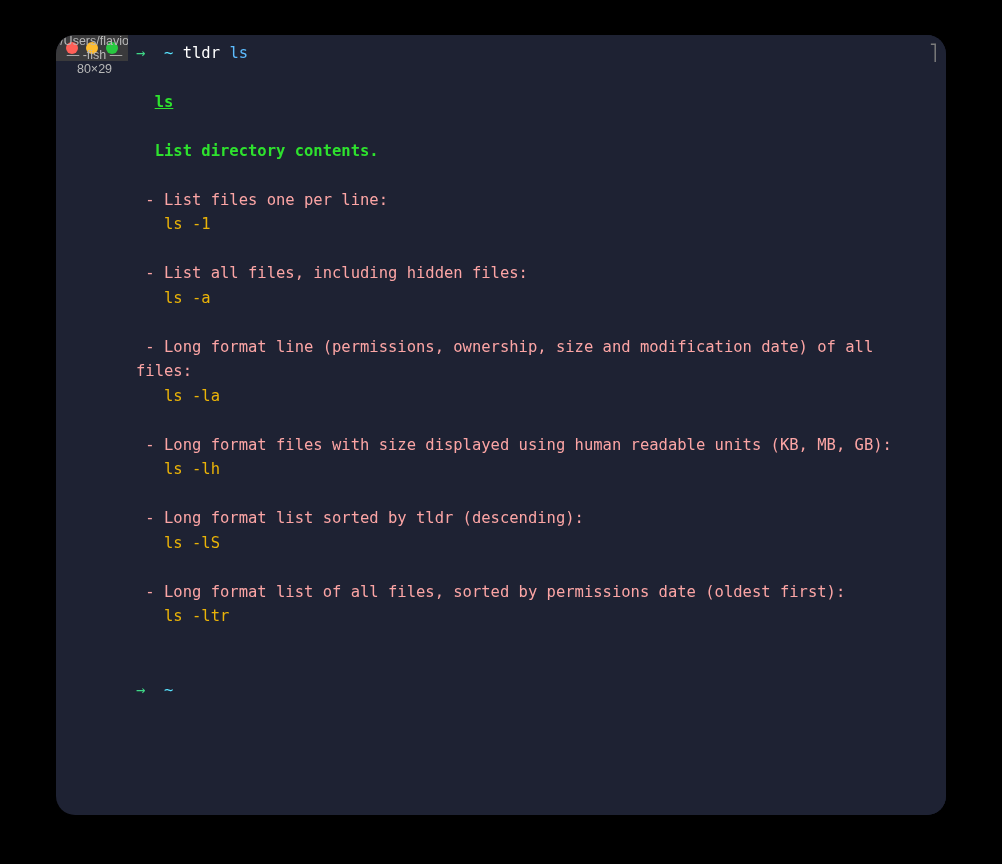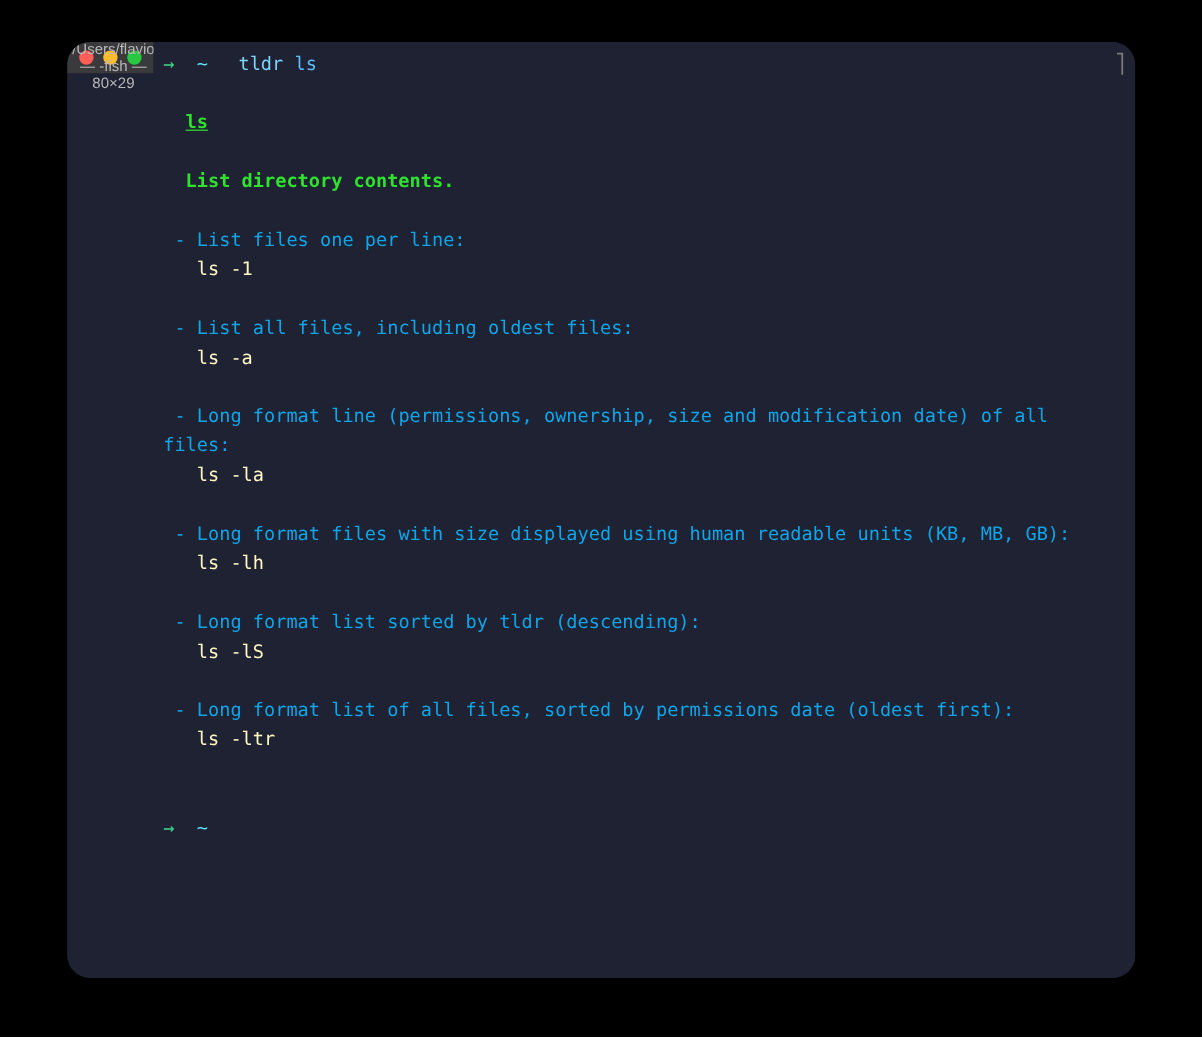--- a/index.html
+++ b/index.html
@@ -69,34 +69,34 @@
     color: #d6d6d6;
     font-size: 15.5px;
     line-height: 1.58;
     white-space: pre-wrap;
     font-family: "Menlo", "Monaco", "Consolas", monospace;
     overflow: hidden;
     position: relative;
   }
   .arrow { color: #3fd787; }
   .tilde { color: #58e4ff; }
-  .cmd { color: #7dd3fc; margin-left: 16px; }
+  .cmd { color: #ffffff; }
   .arg { color: #5dbcff; }
   .heading {
     color: #2ee22e;
     font-weight: bold;
     text-decoration: underline;
   }
   .summary {
     color: #2ee22e;
     font-weight: bold;
     text-align: center;
   }
-  .desc { color: #0ea5e9; }
-  .code { color: #fef9c3; }
+  .desc { color: #fca5a5; }
+  .code { color: #eab308; }
   .bracket {
     color: #7a7a7a;
     position: absolute;
     right: 8px;
     top: 6px;
   }
 </style>
 </head>
 <body>
 
@@ -118,21 +118,21 @@
   </div>
   <div class="terminal"><span class="bracket">⎤</span><span class="arrow">→</span>  <span class="tilde">~</span> <span class="cmd">tldr</span> <span class="arg">ls</span>
 
   <span class="heading">ls</span>
 
   <span class="summary">List directory contents.</span>
 
 <span class="desc"> - List files one per line:</span>
 <span class="code">   ls -1</span>
 
-<span class="desc"> - List all files, including oldest files:</span>
+<span class="desc"> - List all files, including hidden files:</span>
 <span class="code">   ls -a</span>
 
 <span class="desc"> - Long format line (permissions, ownership, size and modification date) of all files:</span>
 <span class="code">   ls -la</span>
 
 <span class="desc"> - Long format files with size displayed using human readable units (KB, MB, GB):</span>
 <span class="code">   ls -lh</span>
 
 <span class="desc"> - Long format list sorted by tldr (descending):</span>
 <span class="code">   ls -lS</span>

